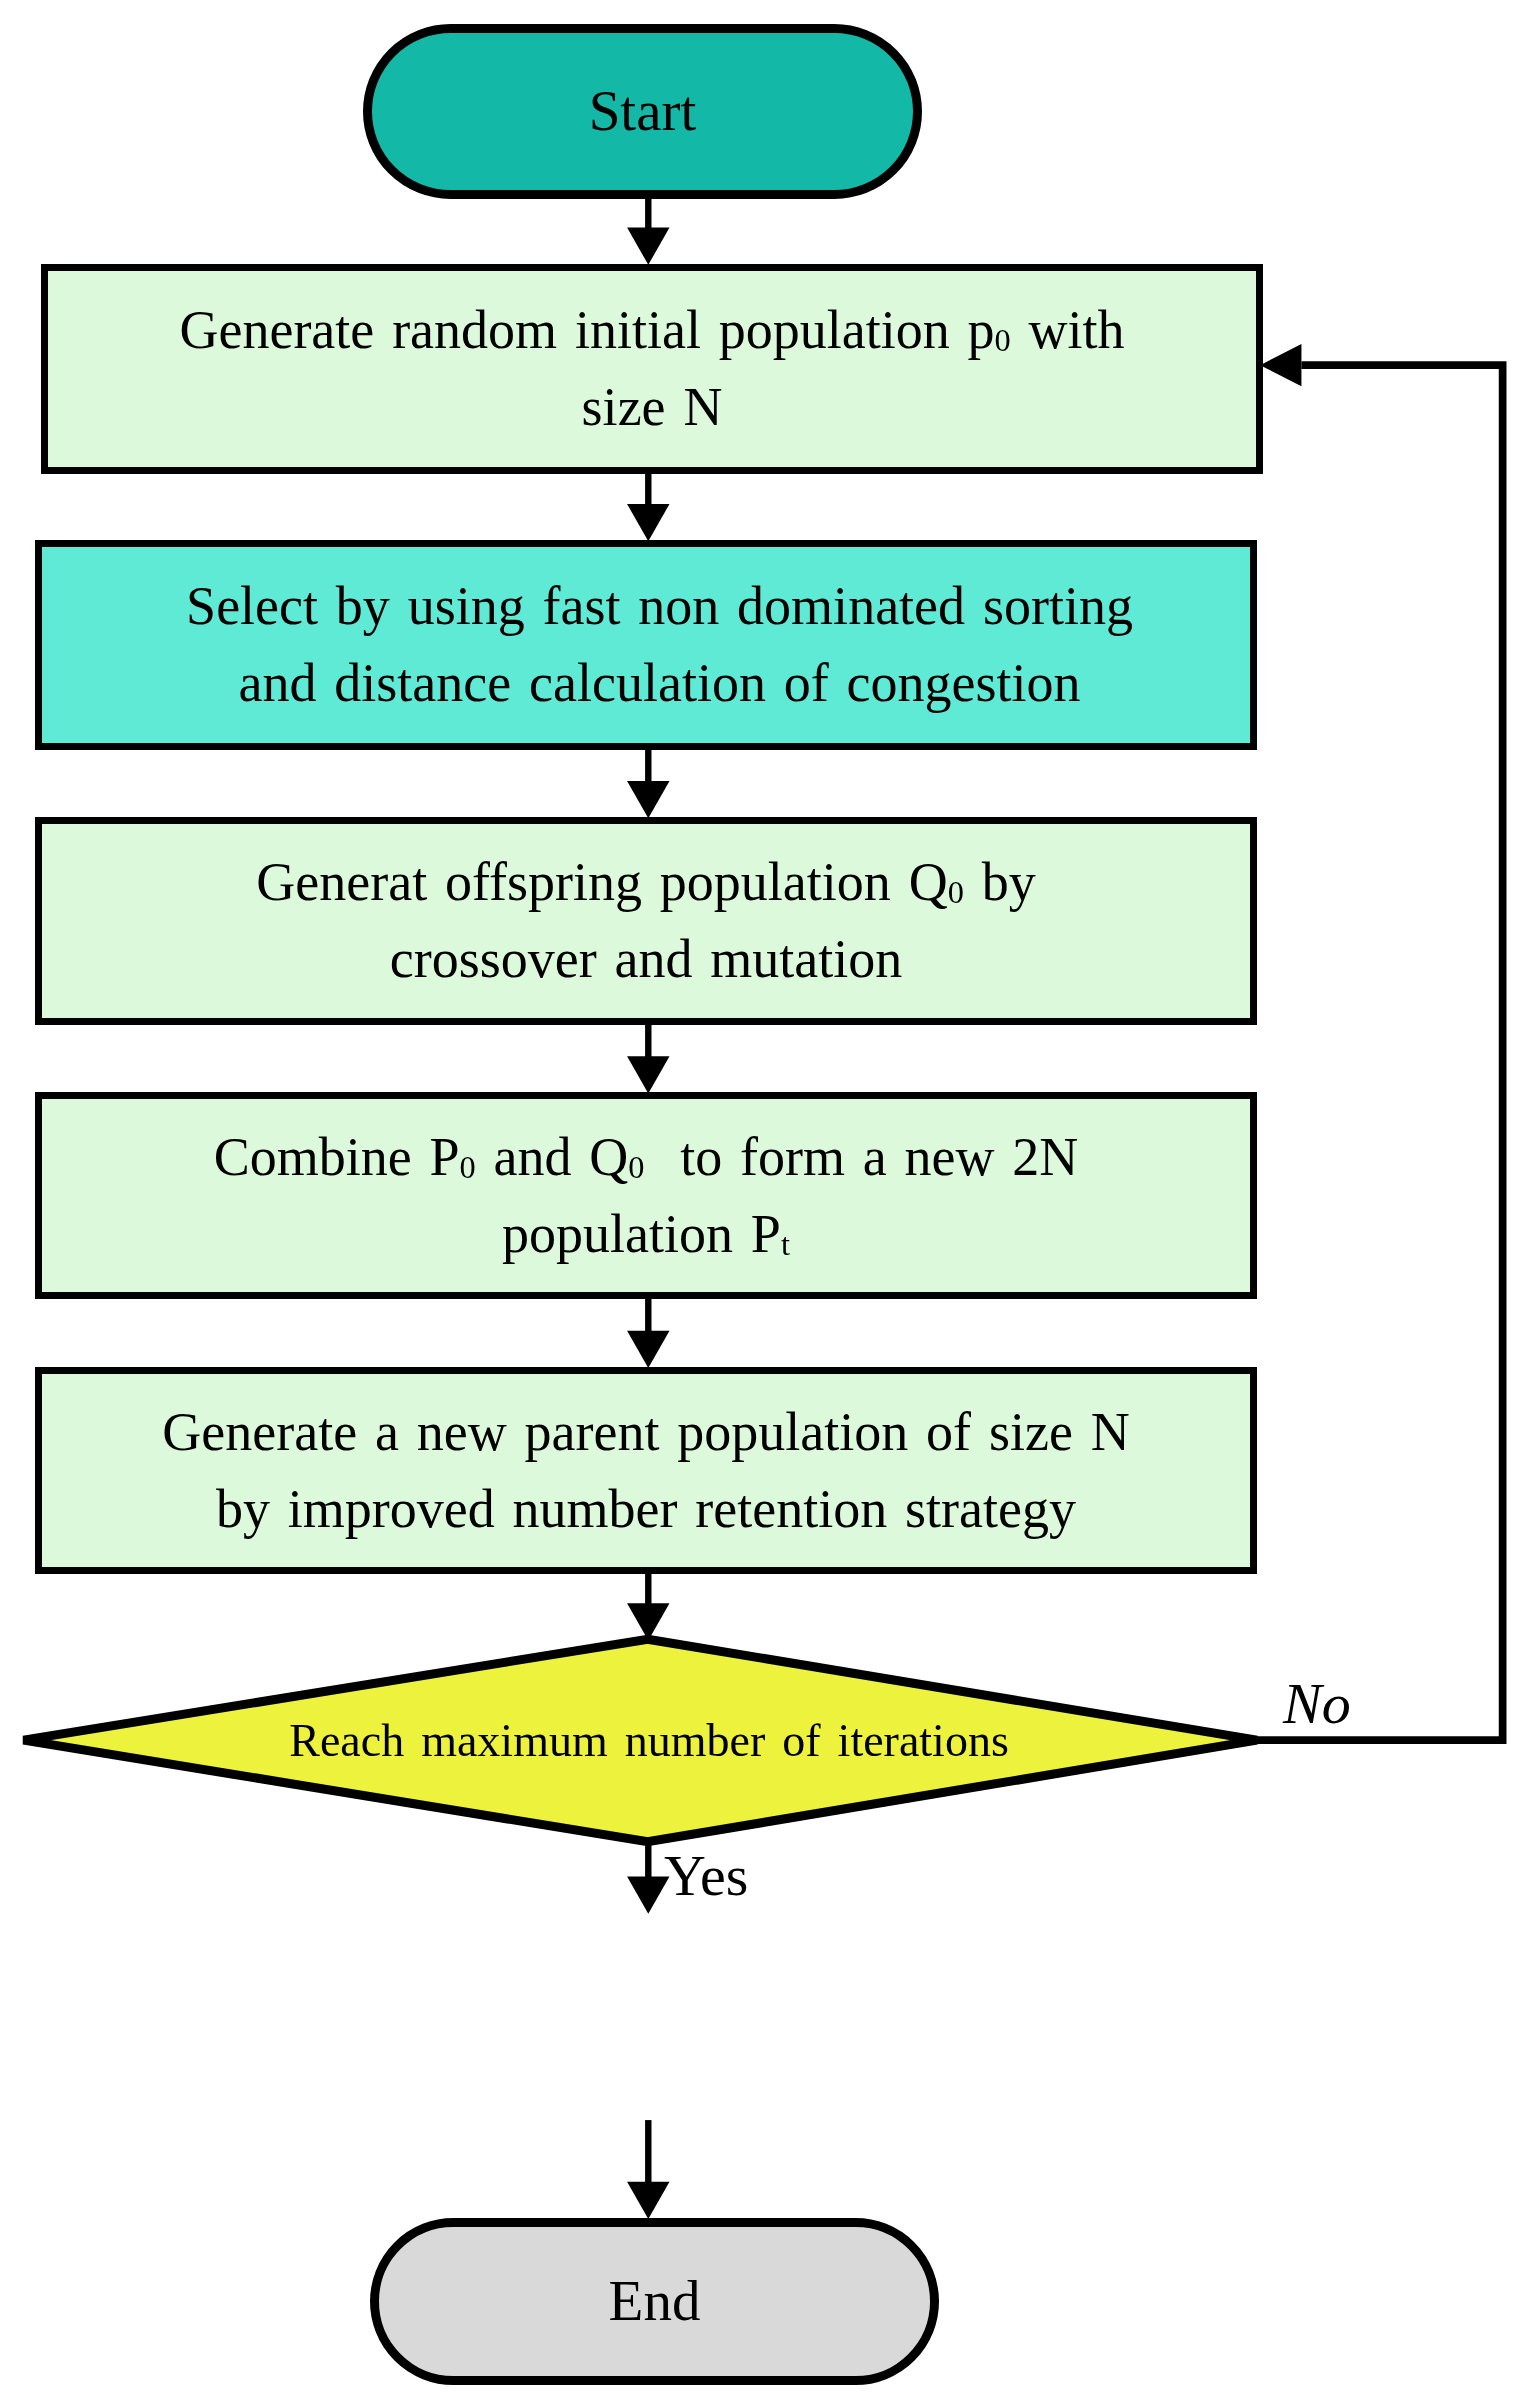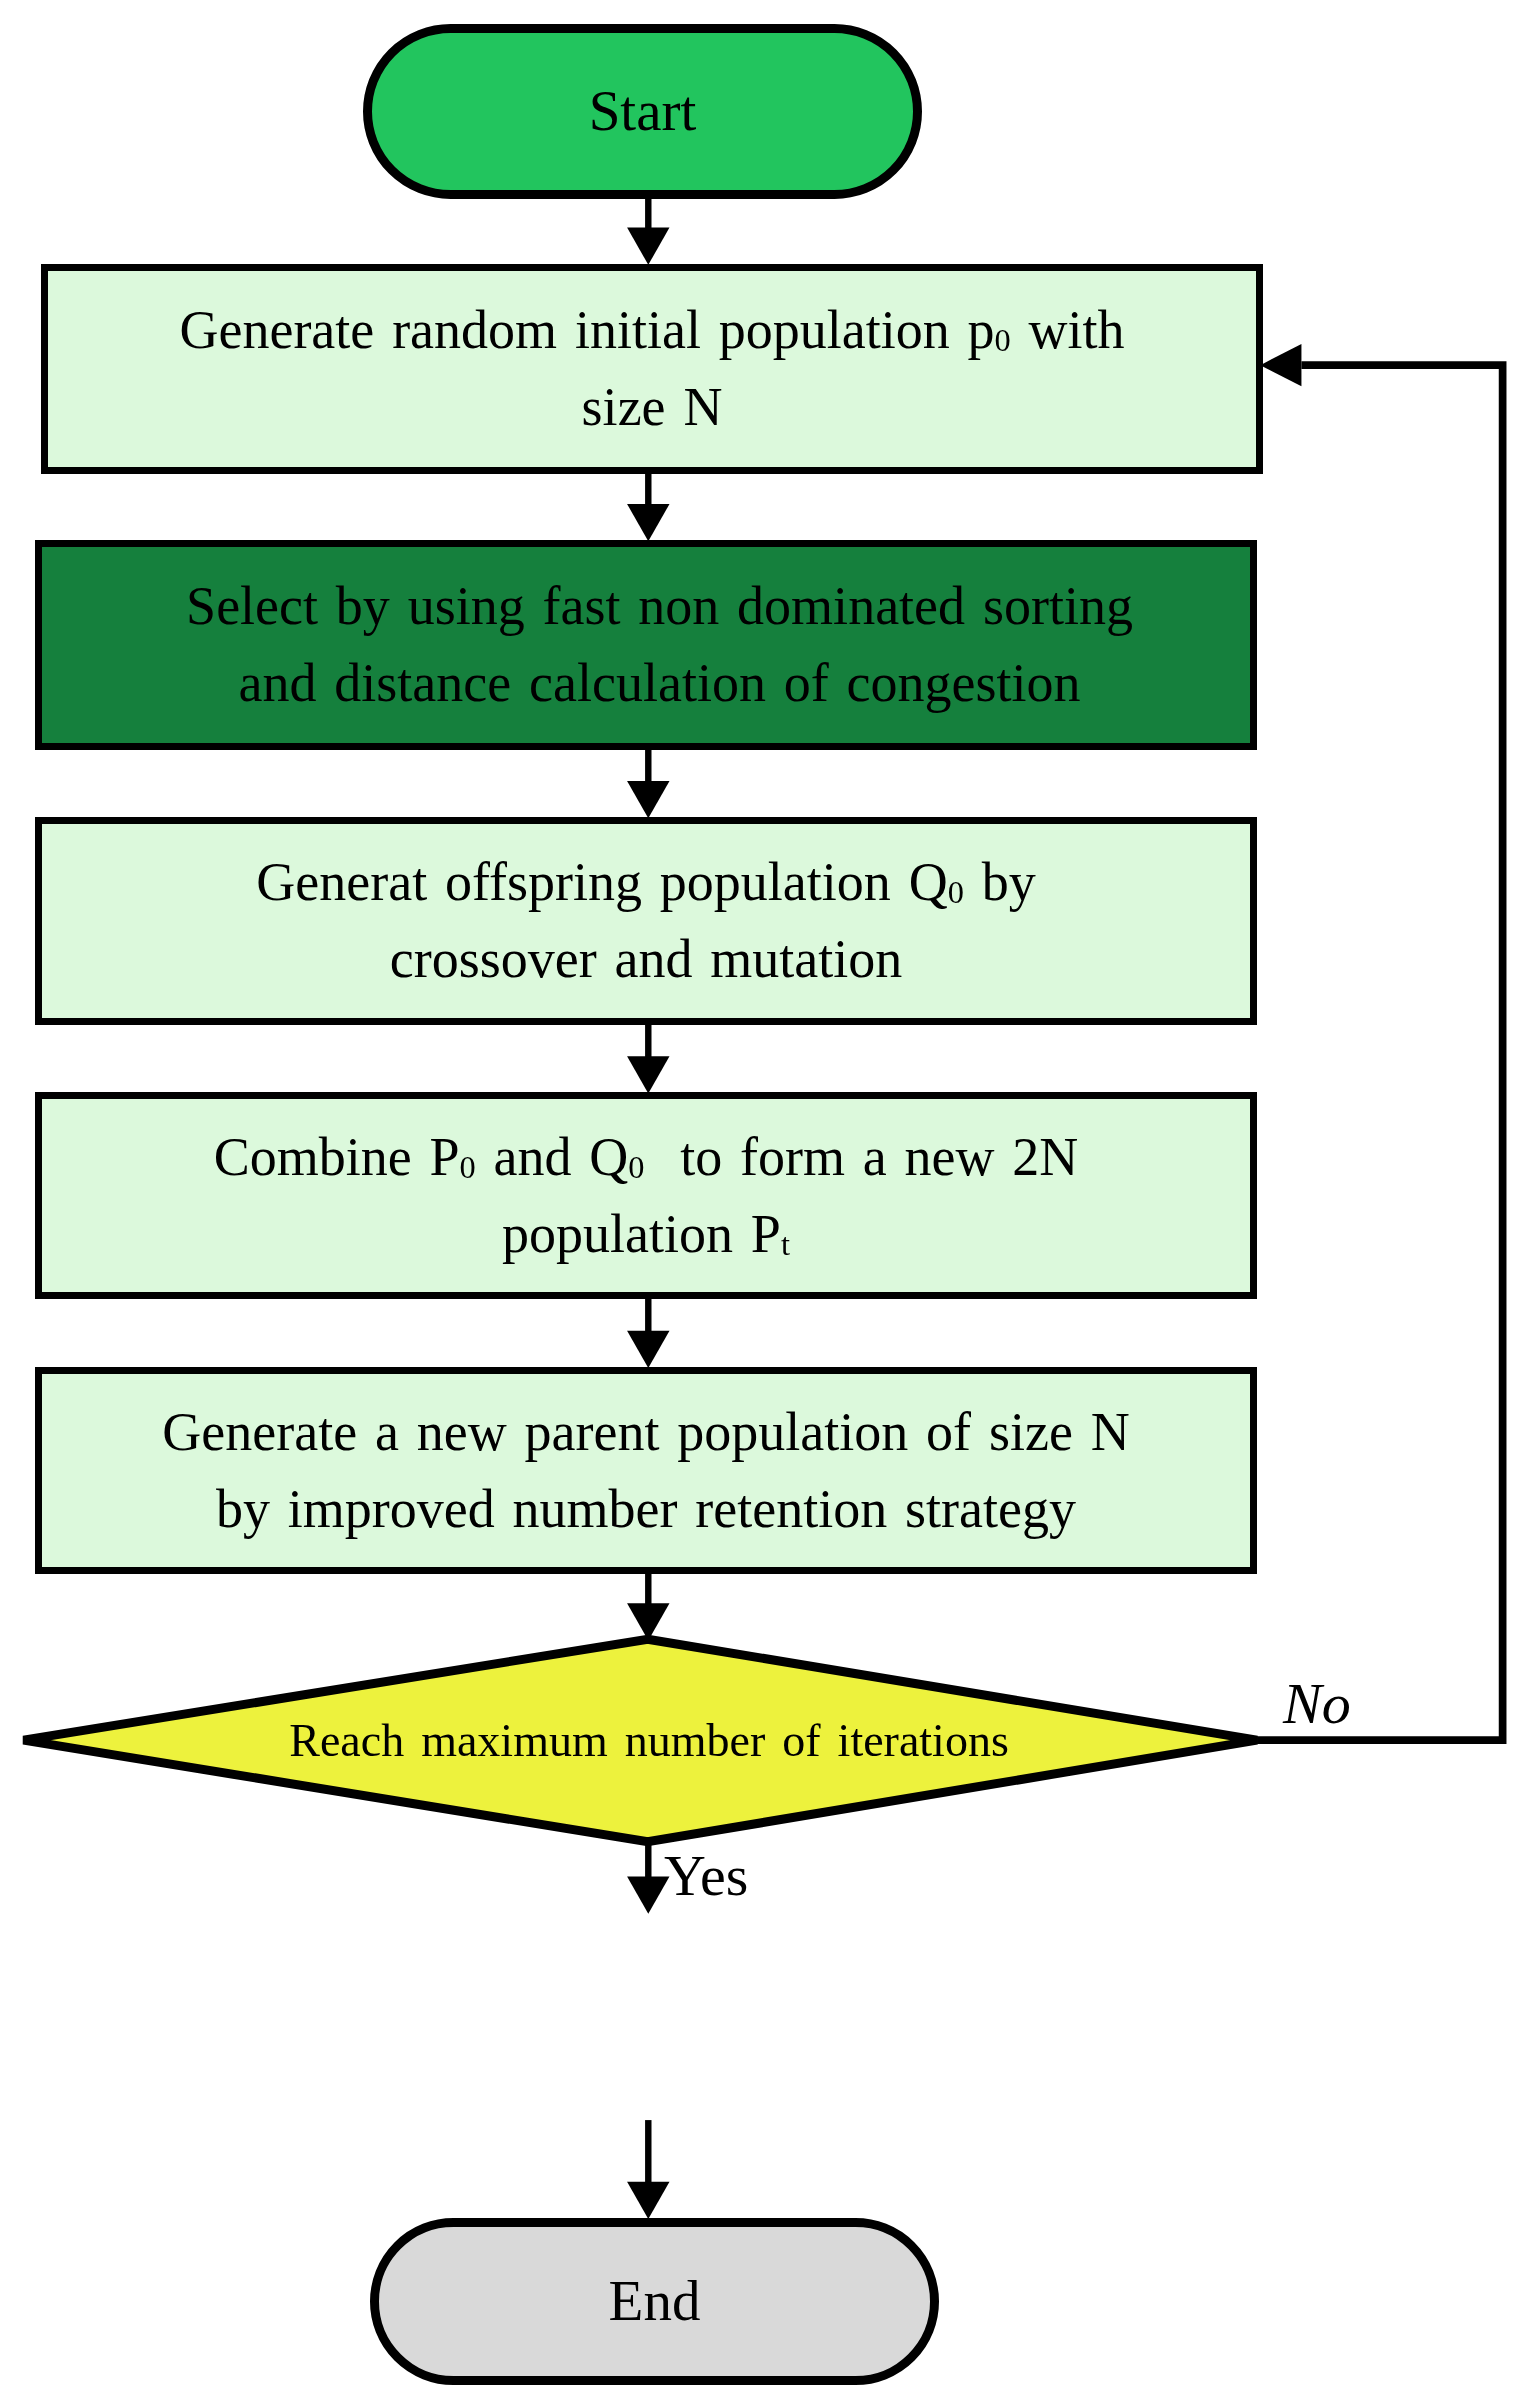--- a/index.html
+++ b/index.html
@@ -106,30 +106,30 @@
       <line x1="1008" y1="3298" x2="1008" y2="3396" stroke="#000000" stroke-width="10"></line>
       <polygon points="975,3394 1041,3394 1008,3452" fill="#000000"></polygon>
     </g>
 
     <g>
       <polyline points="1955,2707 2337,2707 2337,568 2024,568" fill="none" stroke="#000000" stroke-width="12"></polyline>
       <polygon points="2024,535 2024,601 1960,568" fill="#000000"></polygon>
     </g>
   </svg>
 
-  <div class="node terminator" style="left: 363px; top: 24.4px; width: 559px; height: 175px; background-color: #22c55e;">
+  <div class="node terminator" style="left: 363px; top: 24.4px; width: 559px; height: 175px; background-color: #14b8a6;">
     <span>Start</span>
   </div>
 
   <div class="node process" style="left: 35px; top: 264px; width: 1222px; height: 210px; background-color: rgb(220, 249, 220); margin-left: 6px;">
       <div class="line"><span>Generate random initial population p</span><span class="sub">0</span><span> with</span></div>
       <div class="line"><span>size N</span></div>
     </div>
 
-  <div class="node process" style="left: 35px; top: 540px; width: 1222px; height: 210px; background-color: #15803d; padding-left: 27px;">
+  <div class="node process" style="left: 35px; top: 540px; width: 1222px; height: 210px; background-color: #5eead4; padding-left: 27px;">
       <div class="line"><span>Select by using fast non dominated sorting</span></div>
       <div class="line"><span>and distance calculation of congestion</span></div>
     </div>
 
   <div class="node process" style="left: 35px; top: 817px; width: 1222px; height: 208px; background-color: rgb(220, 249, 220);">
       <div class="line"><span>Generat offspring population Q</span><span class="sub">0</span><span> by</span></div>
       <div class="line"><span>crossover and mutation</span></div>
     </div>
 
   <div class="node process" style="left: 35px; top: 1092px; width: 1222px; height: 207px; background-color: rgb(220, 249, 220);">

